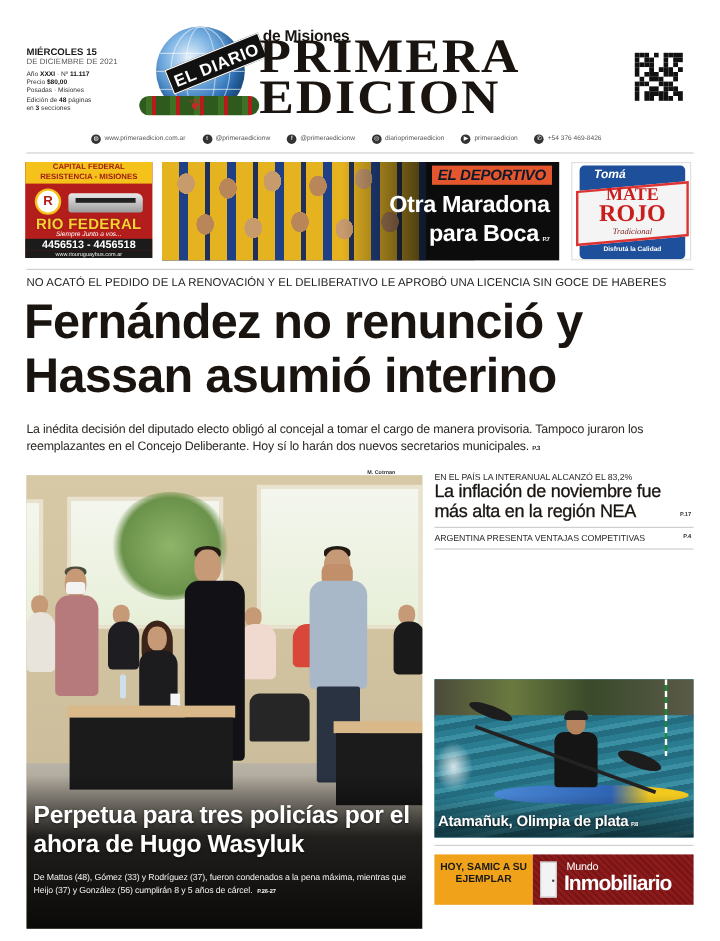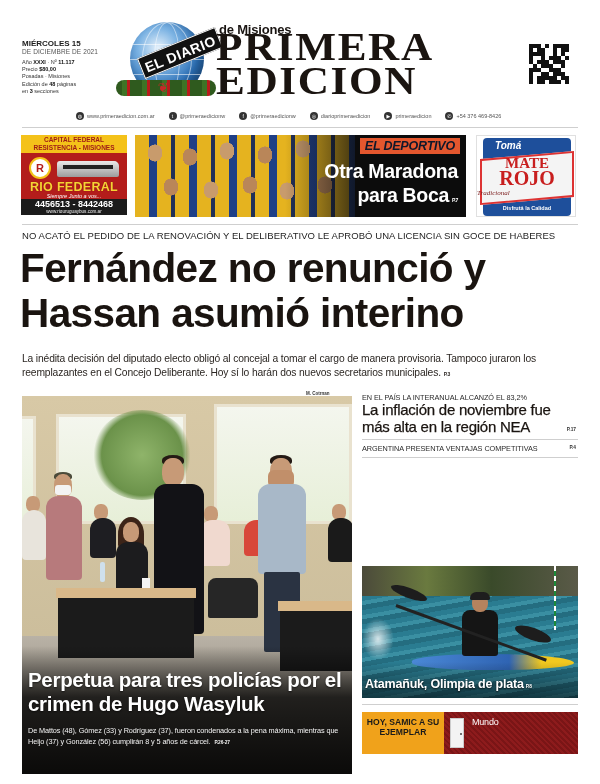--- a/index.html
+++ b/index.html
@@ -68,21 +68,21 @@
   .sports .kicker { position: absolute; right: 6px; top: 3px; background: #e4572e; color: #0f172a; font-weight: bold; font-style: italic; font-size: 12.5px; padding: 1px 5px; letter-spacing: -.2px; }
   .sports .hl { position: absolute; right: 8px; top: 24px; width: 170px; text-align: right; color: #fff; font-weight: bold; font-size: 19.5px; line-height: 24px; letter-spacing: -.3px; }
   .sports .pg { font-size: 5px; font-weight: bold; margin-left: 3px; }
 
   .ad-mate { position: absolute; left: 476px; top: 135px; width: 100px; height: 82px; background: #fff; border: 1px solid #e0e0e0; overflow: hidden; }
   .ad-mate .blue { position: absolute; left: 6px; top: 2px; width: 88px; height: 78px; background: #1e4f9b; border-radius: 4px; }
   .ad-mate .toma { position: absolute; left: 18px; top: 4px; color: #fff; font-weight: bold; font-style: italic; font-size: 10px; }
   .ad-mate .banner { position: absolute; left: 3px; top: 19px; width: 94px; height: 46px; background: #f4f4f4; border: 2px solid #d33; transform: skewY(-5deg); }
   .ad-mate .mate { position: absolute; left: 0; top: 20px; width: 100px; text-align: center; color: #c81e1e; font-family: "Liberation Serif", serif; font-weight: bold; font-size: 15px; line-height: 14px; }
   .ad-mate .rojo { position: absolute; left: 0; top: 33px; width: 100px; text-align: center; color: #c81e1e; font-family: "Liberation Serif", serif; font-weight: bold; font-size: 20px; line-height: 18px; }
-  .ad-mate .trad { position: absolute; left: 0; top: 53px; width: 100px; color: #7a1a1a; font-style: italic; font-size: 7px; font-family: "Liberation Serif", serif; }
+  .ad-mate .trad { position: absolute; left: 0; top: 53px; width: 100px; text-align: center; color: #7a1a1a; font-style: italic; font-size: 7px; font-family: "Liberation Serif", serif; }
   .ad-mate .disfr { position: absolute; left: 0; top: 69px; width: 100px; text-align: center; color: #fff; font-weight: bold; font-size: 5.5px; }
 
   
   .kicker-main { position: absolute; left: 22px; top: 230px; width: 556px; font-size: 9.5px; color: #1e1e1e; letter-spacing: .05px; white-space: nowrap; }
   .headline { position: absolute; left: 20px; top: 246px; width: 560px; font-weight: bold; font-size: 40.5px; line-height: 45px; letter-spacing: -.6px; color: #1a1410; white-space: nowrap; }
   .deck { position: absolute; left: 22px; top: 352px; width: 560px; font-size: 10.3px; line-height: 13.5px; color: #2c2723; letter-spacing: -.15px; }
   .deck .pg { font-size: 5px; font-weight: bold; }
 
   
   .main-photo { position: absolute; left: 22px; top: 396px; width: 330px; height: 378px; overflow: hidden; background: #d9cdb2; }
@@ -298,21 +298,21 @@
 
 <div class="ad-bus">
   <div class="top">
       <div>CAPITAL FEDERAL</div>
       <div>RESISTENCIA - MISIONES</div>
     </div>
   <div class="logo-c">R</div>
   <div class="bus"></div>
   <div class="name">RIO FEDERAL</div>
   <div class="slogan">Siempre Junto a vos...</div>
-  <div class="phone">4456513 - 8442468</div>
+  <div class="phone">4456513 - 4456518</div>
   <div class="web">www.riouruguaybus.com.ar</div>
 </div>
 
 <div class="sports">
   <div class="photo"></div>
   <div class="fade"></div>
   <div class="kicker">EL DEPORTIVO</div>
   <div class="hl"><span>Otra Maradona para Boca</span><span class="pg">P.7</span></div>
 </div>
 
@@ -392,21 +392,21 @@
 
   <div class="desk-top" style="left:34px;top:192px;width:140px;height:10px"></div>
   <div class="desk" style="left:36px;top:202px;width:136px;height:60px"></div>
   <div class="desk-top" style="left:256px;top:205px;width:74px;height:10px"></div>
   <div class="desk" style="left:258px;top:215px;width:72px;height:60px"></div>
   <div style="position:absolute;left:186px;top:182px;width:50px;height:40px;background:#262626;border-radius:8px 8px 2px 2px"></div>
   <div style="position:absolute;left:78px;top:166px;width:5px;height:20px;background:#cfe0ec;border-radius:2px"></div>
   <div style="position:absolute;left:120px;top:182px;width:8px;height:10px;background:#f4f4f4"></div>
 
   <div class="mp-shade"></div>
-  <h2 class="mp-headline">Perpetua para tres policías por el crimen de Hugo Wasyluk</h2>
+  <h2 class="mp-headline">Perpetua para tres policías por el ahora de Hugo Wasyluk</h2>
   <p class="mp-deck"><span>De Mattos (48), Gómez (33) y Rodríguez (37), fueron condenados a la pena máxima, mientras que Heijo (37) y González (56) cumplirán 8 y 5 años de cárcel.</span><span class="pg">P.26-27</span></p>
 </div>
 
 <div class="rcol">
   <div class="story">
     <div class="k">EN EL PAÍS LA INTERANUAL ALCANZÓ EL 83,2%</div>
     <div class="h">La inflación de noviembre fue más alta en la región NEA</div>
     <span class="pg">P.17</span>
   </div>
   <div class="story">
@@ -431,14 +431,15 @@
   <div class="cap-text"><span>Atamañuk, Olimpia de plata</span><span class="pg">P.8</span></div>
 </div>
 
 <div class="rule" style="top:704px;left:362px;width:216px"></div>
 
 <div class="promo">
   <div class="left">HOY, SAMIC A SU EJEMPLAR</div>
   <div class="right">
     <div class="door"></div>
     <div class="mundo">Mundo</div>
+    <div class="inmo">Inmobiliario</div>
   </div>
 </div>
 
 </body></html>

